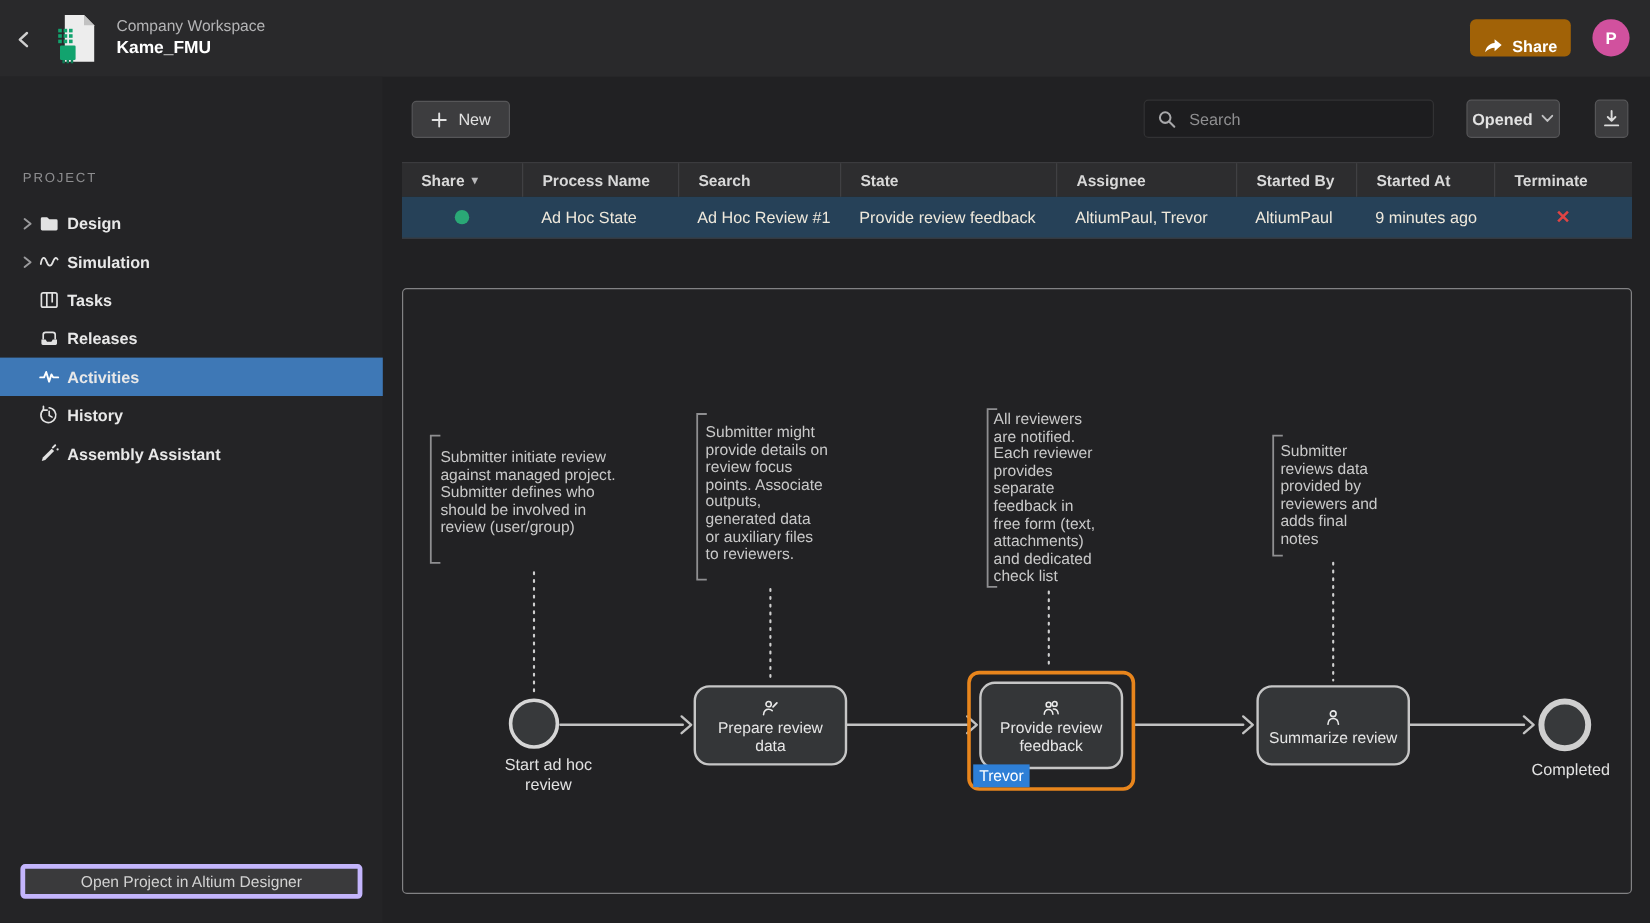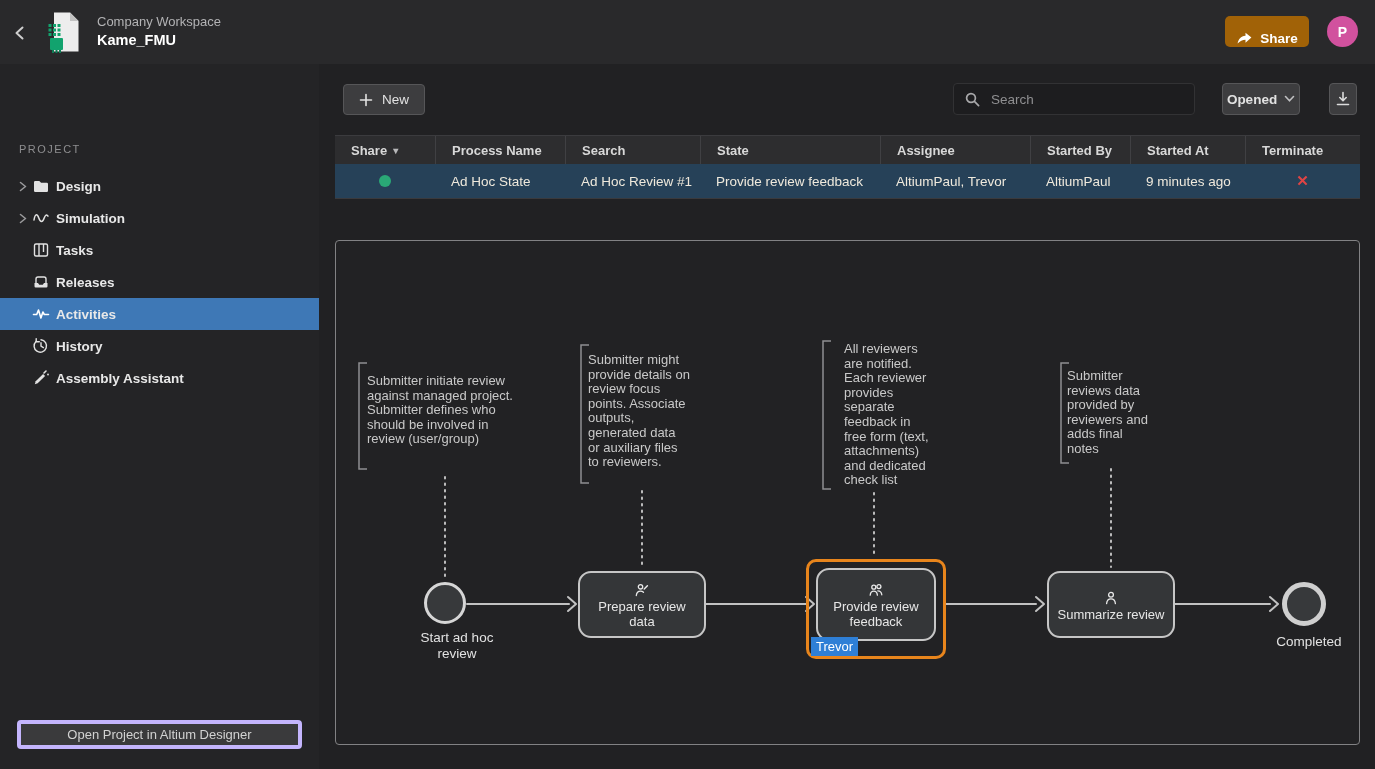--- a/index.html
+++ b/index.html
@@ -67,21 +67,21 @@
   .tab{padding-bottom:9px;color:#b5b5b7;font-size:13.5px;cursor:pointer;border-bottom:2px solid transparent;margin-top:42px;}
   .tab.active{color:#ffffff;border-bottom-color:#3e7cc0;}
 
   
   .panel{position:absolute;left:335px;top:240px;width:1025px;height:505px;border:1px solid #828284;border-radius:4px;
     background:#222224;box-sizing:border-box;}
   .overlay{position:absolute;left:0;top:0;z-index:0;}
   .annotation{position:absolute;z-index:1;color:#c9c9c9;font-size:13px;line-height:14.6px;white-space:pre-line;}
   .a1{left:31px;top:133px;width:215px;}
   .a2{left:252px;top:112px;width:175px;}
-  .a3{left:508px;top:101px;width:115px;}
+  .a3{left:492px;top:101px;width:115px;}
   .a4{left:731px;top:128px;width:125px;}
 
   .evt{position:absolute;border-radius:50%;background:#37393b;box-sizing:border-box;z-index:1;cursor:pointer;}
   .evt.start{left:88px;top:341px;width:42px;height:42px;border:3px solid #d6d6d6;}
   .evt.end{left:946px;top:341px;width:44px;height:44px;border:5px solid #cfcfcf;}
   .evt-label{position:absolute;z-index:1;color:#e2e2e2;text-align:center;font-size:13.5px;line-height:15.5px;white-space:pre-line;}
   .lbl-start{left:71px;top:389px;width:100px;}
   .lbl-end{left:923px;top:393px;width:100px;}
 
   .task{position:absolute;z-index:1;background:#343638;border:2px solid #c6c6c6;border-radius:13px;box-sizing:border-box;

